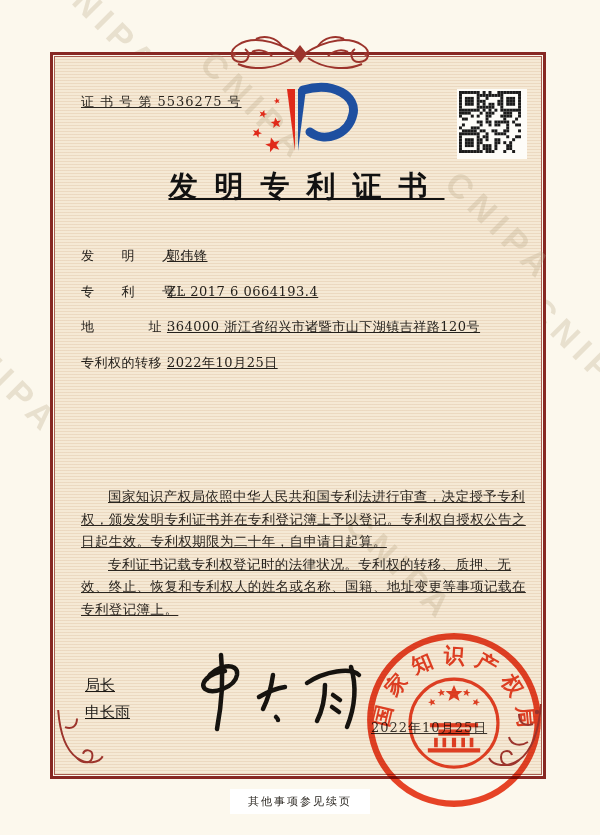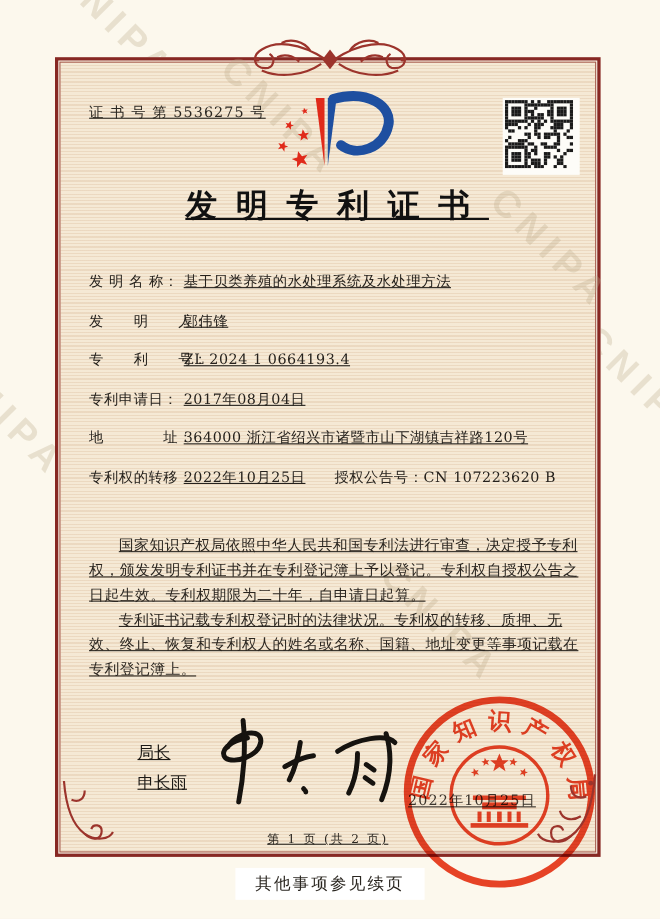--- a/index.html
+++ b/index.html
@@ -44,30 +44,30 @@
   .frow{position:relative;height:35.5px;white-space:nowrap;}
   .flabel{display:inline-block;width:86px;letter-spacing:0.5px;}
   .fvalue{letter-spacing:0.5px;}
   .grant-no{position:absolute;left:223px;top:0;}
   
   .bodytext{left:26px;top:428px;width:446px;font-size:13.5px;line-height:22.5px;
     color:#2b2620;}
   .bodytext p{margin:0;text-indent:2em;letter-spacing:0.4px;}
   
   .signer{left:30px;top:614px;font-size:15px;line-height:27px;
-    font-family:"Liberation Sans",sans-serif;color:#1c1915;margin-left:40px;}
+    font-family:"Liberation Sans",sans-serif;color:#1c1915;}
   .sig-svg{left:100px;top:588px;}
   .seal-date{left:316px;top:662px;font-size:13px;color:#3a332b;letter-spacing:1px;z-index:1;}
   .seal{left:310px;top:574px;z-index:3;mix-blend-mode:multiply;opacity:0.94;}
   .page-info{left:0;right:0;top:698px;text-align:center;font-size:11px;
     letter-spacing:2px;color:#2a2620;}
   
   .footer-note{
     position:absolute;left:50%;top:789px;transform:translateX(-50%);
-    background:#ffffff;padding:5px 18px;font-size:15px;letter-spacing:2px;
+    background:#ffffff;padding:5px 18px;font-size:11px;letter-spacing:2px;
     color:#2a2620;z-index:2;
   }
   
   .orn{position:absolute;z-index:4;pointer-events:none;}
   .orn-top{left:50%;top:24px;transform:translateX(-50%);}
   .orn-bl{left:53px;top:706px;}
   .orn-br{left:477px;top:700px;}
 </style>
 </head>
 <body>
@@ -332,39 +332,30 @@
             <rect x="30" y="60" width="3" height="3"></rect>
             <rect x="33" y="60" width="3" height="3"></rect>
             <rect x="45" y="60" width="3" height="3"></rect>
             <rect x="54" y="60" width="3" height="3"></rect>
           </svg></div>
 
       <div class="fi title">发明专利证书</div>
 
       <div class="fi fields">
         <div class="frow">
-          <span class="flabel">发 明 名 称：</span><span class="fvalue">基于贝类养殖的水处理系统及水处理方法</span>
-        </div>
-        <div class="frow">
           <span class="flabel">发　　明　　人：</span><span class="fvalue">郭伟锋</span>
         </div>
         <div class="frow">
-          <span class="flabel">专　　利　　号：</span><span class="fvalue">ZL 2024 1 0664193.4</span>
-        </div>
-        <div class="frow">
-          <span class="flabel">专利申请日：</span><span class="fvalue">2017年08月04日</span>
+          <span class="flabel">专　　利　　号：</span><span class="fvalue">ZL 2017 6 0664193.4</span>
         </div>
         <div class="frow">
           <span class="flabel">地　　　　址：</span><span class="fvalue">364000 浙江省绍兴市诸暨市山下湖镇吉祥路120号</span>
         </div>
         <div class="frow">
           <span class="flabel">专利权的转移：</span><span class="fvalue">2022年10月25日</span>
-          <span class="grant-no">
-            <span class="flabel" style="width:auto;">授权公告号：</span><span class="fvalue">CN 107223620 B</span>
-          </span>
         </div>
       </div>
 
       <div class="fi bodytext">
         <p>国家知识产权局依照中华人民共和国专利法进行审查，决定授予专利权，颁发发明专利证书并在专利登记簿上予以登记。专利权自授权公告之日起生效。专利权期限为二十年，自申请日起算。</p>
         <p>专利证书记载专利权登记时的法律状况。专利权的转移、质押、无效、终止、恢复和专利权人的姓名或名称、国籍、地址变更等事项记载在专利登记簿上。</p>
       </div>
 
       <div class="fi signer">
         <div>局长</div>
@@ -410,21 +401,20 @@
             <rect x="66" y="102" width="3.5" height="9"></rect>
             <rect x="74" y="102" width="3.5" height="9"></rect>
             <rect x="83" y="102" width="4" height="9"></rect>
             <rect x="92" y="102" width="3.5" height="9"></rect>
             <rect x="100" y="102" width="3.5" height="9"></rect>
             <rect x="60" y="112" width="50" height="4"></rect>
           </g>
         </svg>
       </div>
 
-      <div class="fi page-info">第 1 页 (共 2 页)</div>
 
     </div>
   </div>
 
   <div class="orn orn-top">
     <svg width="200" height="60" viewBox="0 0 200 60">
       <defs>
         <g id="flhalf" fill="none" stroke="#9c342c" stroke-width="2">
           <path d="M104 30 C128 14 150 13 162 21 C172 27 169 38 159 38 C151 38 149 29 155 25"></path>
           <path d="M108 34 C124 45 146 47 162 40"></path>

